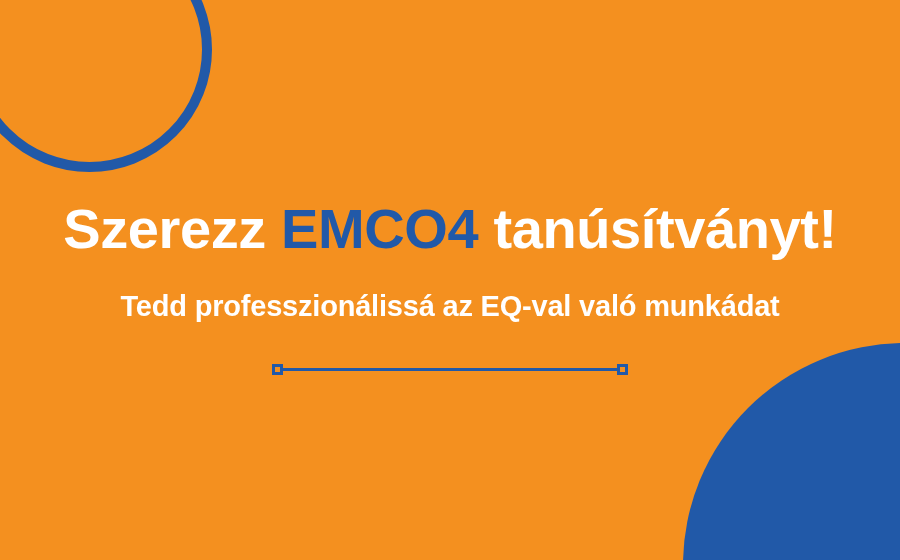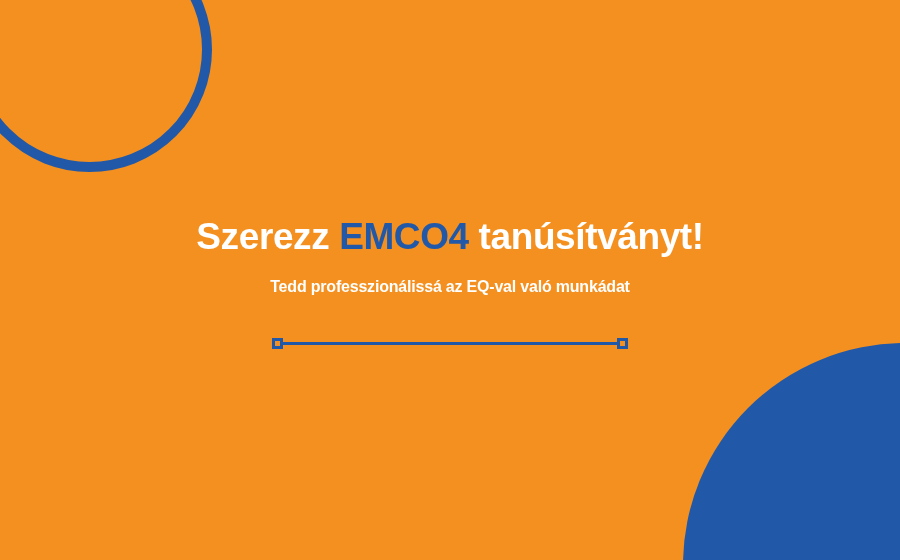--- a/index.html
+++ b/index.html
@@ -59,36 +59,36 @@
     width: 900px;
     height: 560px;
     display: flex;
     flex-direction: column;
     align-items: center;
     justify-content: center;
     text-align: center;
   }
 
   .headline {
-    margin: 7px;
-    font-size: 37px;
+    margin: 16px;
+    font-size: 56px;
     line-height: 1.08;
     font-weight: 700;
     letter-spacing: -0.4px;
     color: #FFFFFF;
     white-space: nowrap;
   }
 
   .headline .brand {
     color: #2159A8;
   }
 
   .subtitle {
     margin: 14px 0 14px 0;
-    font-size: 16px;
+    font-size: 29px;
     line-height: 1.15;
     font-weight: 700;
     letter-spacing: -0.2px;
     color: #FFFFFF;
     white-space: nowrap;
     text-align: right;
   }
 
   
   .divider {

